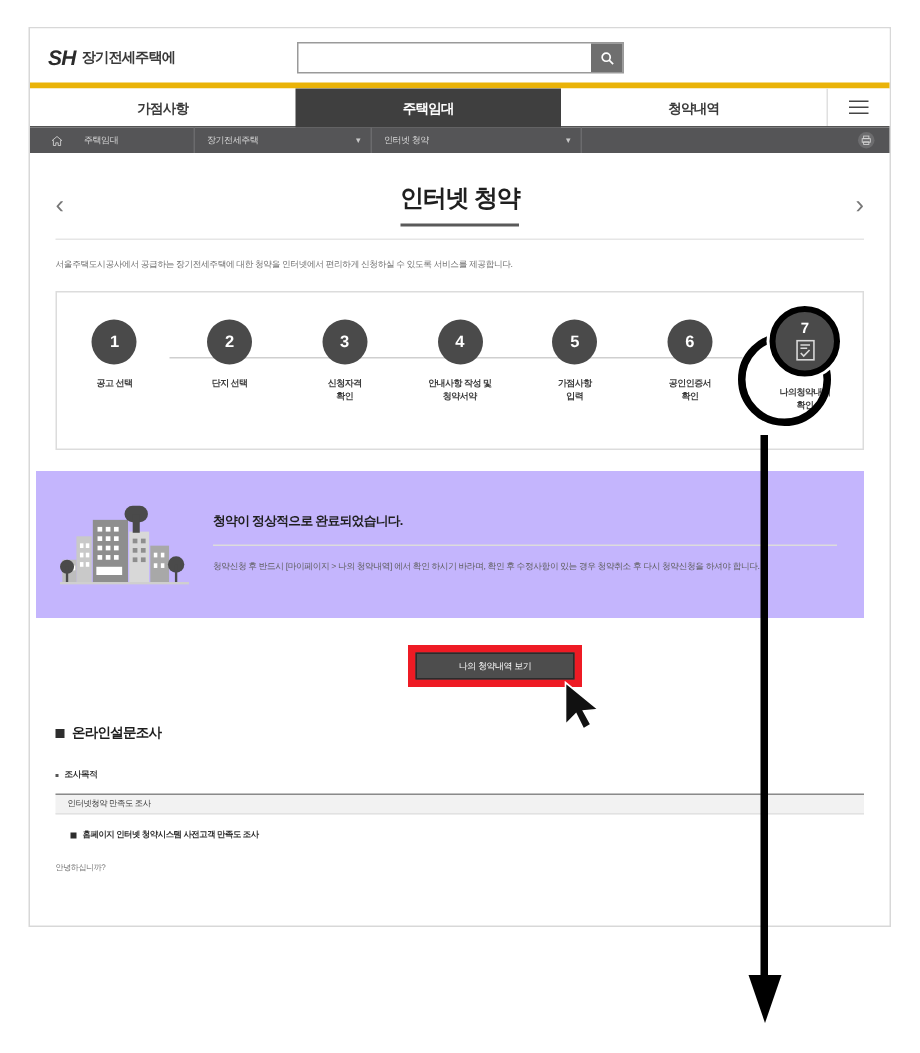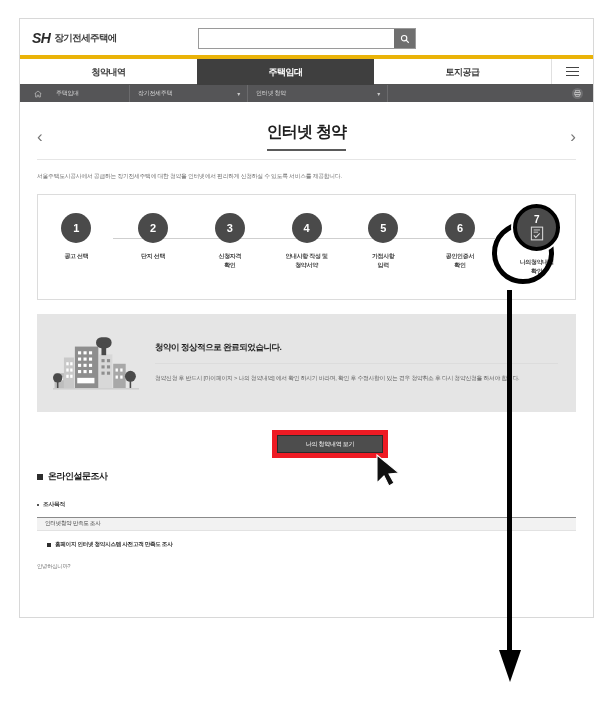--- a/index.html
+++ b/index.html
@@ -134,22 +134,22 @@
   .step.current .step-bubble {
     width: 47px; height: 47px; margin-top: -9px;
     background: #4a4a4a; border: 4px solid #000; flex-direction: column; gap: 1px;
     box-shadow: 0 0 0 2px #fff;
   }
   .step.current .step-num { font-size: 10px; font-weight: bold; line-height: 1; }
   .step.current .step-label { margin-top: 7px; }
 
   
   .result {
-    position: relative; margin: 14px 17px 0 17px; height: 98px;
-    background: #e5e5e5; display: flex; align-items: center;
+    position: relative; margin: 14px 17px 0 4px; height: 98px;
+    background: #c4b5fd; display: flex; align-items: center;
   }
   .result-illus { width: 118px; display: flex; justify-content: center; align-items: flex-end; }
   .result-body { flex: 1; padding-right: 18px; }
   .result-title {
     font-size: 8.5px; font-weight: bold; color: #1f1f1f; letter-spacing: -0.45px;
     padding-bottom: 9px; border-bottom: 1px solid #dcdcdc; margin-bottom: 9px;
   }
   .result-desc { font-size: 5.8px; color: #5d5d5d; line-height: 1.85; letter-spacing: -0.25px; }
 
   
@@ -161,21 +161,21 @@
   .action-btn {
     position: absolute; left: 257px; top: 11px; width: 106px; height: 18px;
     background: #4d4d4d; border: 1px solid #2b2b2b; color: #fff;
     font-size: 6px; letter-spacing: -0.3px; cursor: pointer;
     display: flex; align-items: center; justify-content: center;
     font-family: "Liberation Sans", sans-serif;
   }
   .cursor-arrow { position: absolute; left: 355px; top: 30px; }
 
   
-  .survey { margin: 0 17px 0 17px; }
+  .survey { margin: 12px 17px 0 17px; }
   .survey-h {
     font-size: 9px; font-weight: bold; color: #1d1d1d; letter-spacing: -0.5px;
     display: flex; align-items: center; gap: 5px;
   }
   .sq { width: 6px; height: 6px; background: #2d2d2d; display: inline-block; }
   .survey-sub {
     margin-top: 17px; font-size: 5.8px; font-weight: bold; color: #333;
     letter-spacing: -0.3px; display: flex; align-items: center; gap: 4px;
   }
   .sdot { width: 2px; height: 2px; background: #555; display:inline-block; }
@@ -231,23 +231,23 @@
           <svg width="10" height="10" viewBox="0 0 16 16">
             <circle cx="6.6" cy="6.6" r="4.3" fill="none" stroke="#fff" stroke-width="1.8"></circle>
             <line x1="9.8" y1="9.8" x2="14" y2="14" stroke="#fff" stroke-width="1.8"></line>
           </svg>
         </button>
       </div>
 
     </div>
 
     <div class="nav">
+      <div class="nav-item">가점사항</div>
+      <div class="nav-item active">주택임대</div>
       <div class="nav-item">청약내역</div>
-      <div class="nav-item active">주택임대</div>
-      <div class="nav-item">토지공급</div>
       <div class="nav-menu-btn">
         <span class="burger">
           <span></span>
             <span></span>
             <span></span>
         </span>
       </div>
     </div>
 
     <div class="crumb">

